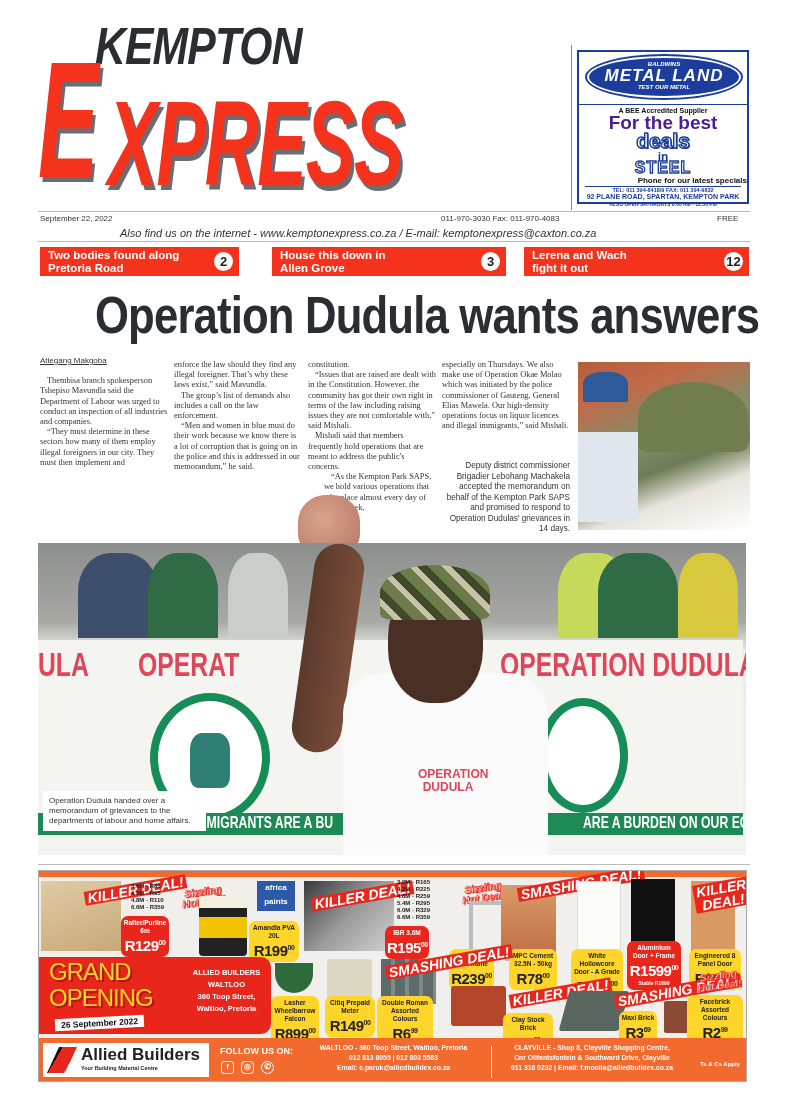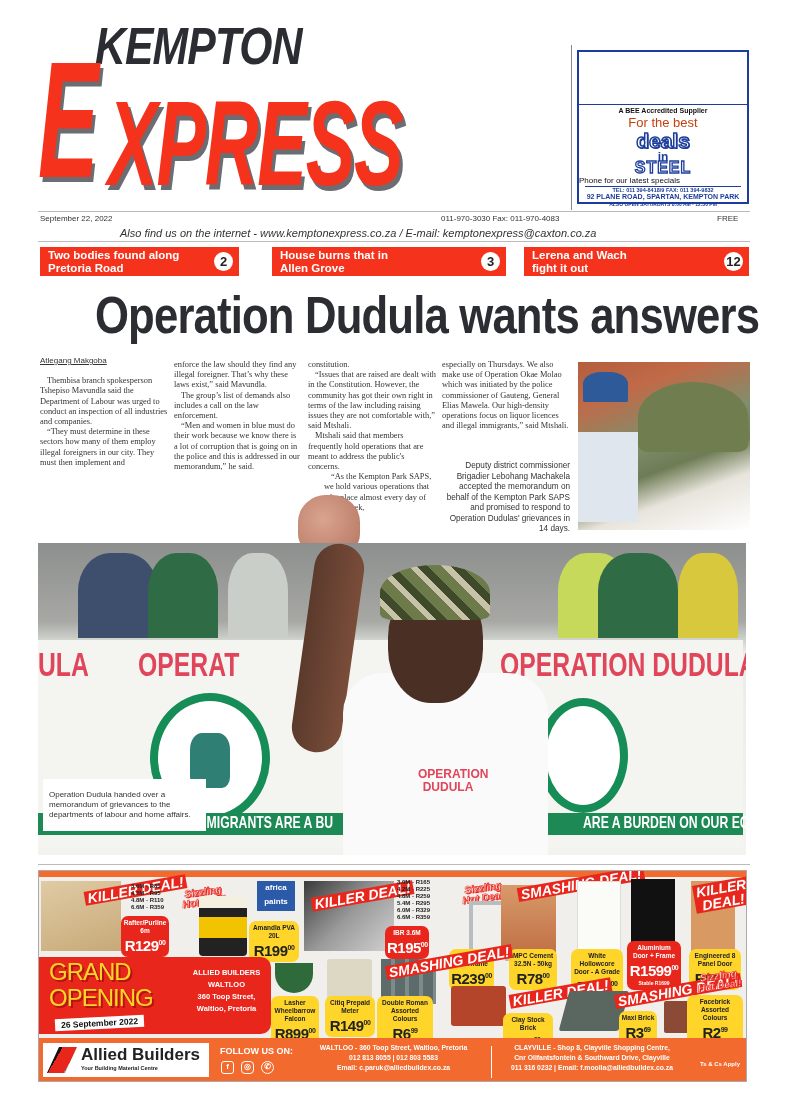--- a/index.html
+++ b/index.html
@@ -12,25 +12,25 @@
   .mast-E { font-size: 165px; display: inline-block; transform: scaleX(0.55); transform-origin: left bottom; vertical-align: bottom; }
   .mast-rest { font-size: 120px; display: inline-block; transform: scaleX(0.62); transform-origin: left bottom; vertical-align: bottom; margin-left: -40px; letter-spacing: -2px; }
 
   
   .ml-ad { left: 577px; top: 50px; width: 172px; height: 154px; border: 2px solid #1c3d9b; background: #fff; }
   .ml-oval { position: absolute; left: 8px; top: 4px; width: 154px; height: 42px; border-radius: 50%; background: #1c3d9b; border: 2px solid #fff; box-shadow: 0 0 0 2px #1c3d9b; text-align: center; color: #fff; }
   .ml-small { font-size: 6px; font-weight: bold; font-style: italic; display: block; margin-top: 3px; }
   .ml-big { font-size: 17px; font-weight: 900; font-style: italic; display: block; line-height: 17px; letter-spacing: 1px; }
   .ml-sep { position: absolute; left: 0; top: 52px; width: 100%; border-top: 1.5px solid #1c3d9b; }
   .ml-bee { position: absolute; top: 55px; width: 100%; text-align: center; font-size: 7px; font-weight: bold; color: #111; }
-  .ml-forbest { position: absolute; top: 63px; width: 100%; text-align: center; font-size: 13px; font-weight: 400; color: #c2410c; line-height: 15px; }
+  .ml-forbest { position: absolute; top: 63px; width: 100%; text-align: center; font-size: 19px; font-weight: 700; color: #4c1d95; line-height: 15px; }
   .ml-deals { position: absolute; top: 79px; width: 100%; text-align: center; font-size: 21px; font-weight: 900; color: #fff; -webkit-text-stroke: 1.5px #1c3d9b; text-shadow: 1px 1px 0 #1c3d9b; line-height: 20px; }
   .ml-in { position: absolute; top: 99px; width: 100%; text-align: center; font-size: 12px; font-weight: 900; color: #1c3d9b; line-height: 12px; }
   .ml-steel { position: absolute; top: 108px; width: 100%; text-align: center; font-size: 16px; font-weight: 900; color: #fff; -webkit-text-stroke: 1.3px #1c3d9b; line-height: 16px; letter-spacing: 1px; }
-  .ml-phone { position: absolute; top: 124px; width: 100%; text-align: left; font-size: 8px; font-weight: normal; color: #111; }
+  .ml-phone { position: absolute; top: 124px; width: 100%; text-align: right; font-size: 8px; font-weight: bold; color: #111; }
   .ml-sep2 { position: absolute; left: 6px; right: 6px; top: 134px; border-top: 1px solid #1c3d9b; }
   .ml-tel { position: absolute; top: 135px; width: 100%; text-align: center; font-size: 5.5px; font-weight: bold; color: #1c3d9b; }
   .ml-addr { position: absolute; top: 141px; width: 100%; text-align: center; font-size: 7px; font-weight: 900; color: #1c3d9b; }
   .ml-hours { position: absolute; top: 149px; width: 100%; text-align: center; font-size: 5px; font-weight: bold; color: #1c3d9b; }
   .vline { left: 571px; top: 45px; height: 165px; border-left: 1px solid #888; }
 
   
   .rule { left: 38px; width: 712px; border-top: 1px solid #bbb; }
   .small-info { font-size: 8px; color: #333; }
   .site-line { left: 120px; top: 227px; font-size: 11px; font-style: italic; color: #333; }
@@ -63,21 +63,21 @@
   .logo-fist { position: absolute; left: 32px; top: 32px; width: 40px; height: 55px; border-radius: 30% 30% 20% 20%; background: #2f7f75; }
   .green-band { position: absolute; left: 0; bottom: 20px; width: 705px; height: 22px; background: #1d8a55; }
   .green-band-text { position: absolute; bottom: 22px; font-weight: 900; color: #fff; font-size: 17px; transform: scaleX(0.72); transform-origin: left top; white-space: nowrap; }
   .man { position: absolute; left: 250px; top: 0; width: 270px; height: 312px; }
   .man .arm { position: absolute; left: 15px; top: 0; width: 50px; height: 210px; background: linear-gradient(90deg,#5b3a2c,#7a4d3a); border-radius: 25px; transform: rotate(8deg); }
   .man .head { position: absolute; left: 100px; top: 40px; width: 95px; height: 120px; border-radius: 45%; background: #4a2f24; }
   .man .hat { position: absolute; left: 92px; top: 22px; width: 110px; height: 55px; border-radius: 50% 50% 12% 12%; background: repeating-linear-gradient(45deg,#6d7a4a 0 10px,#c8c2a8 10px 16px,#3e4a2a 16px 24px); }
   .man .body { position: absolute; left: 55px; top: 130px; width: 205px; height: 190px; background: #fafafa; border-radius: 40px 40px 0 0; }
   .man .body-text { position: absolute; left: 130px; top: 225px; color: #e0455a; font-weight: 900; font-size: 12px; text-align: center; line-height: 13px; }
   .people { position: absolute; top: 10px; height: 95px; border-radius: 40% 40% 10% 10%; }
-  .photo-cap { position: absolute; left: 5px; bottom: 24px; width: 163px; background: #fff; padding: 11px 6px; font-family: "Liberation Sans", sans-serif; font-size: 8px; line-height: 10px; color: #333; }
+  .photo-cap { position: absolute; left: 5px; bottom: 24px; width: 163px; background: #fff; padding: 5px 6px; font-family: "Liberation Sans", sans-serif; font-size: 8px; line-height: 10px; color: #333; }
 
   
   .ad { left: 38px; top: 870px; width: 709px; height: 212px; background: #f0efec; border: 1px solid #aaa; overflow: hidden; }
   .ad-topbar { position: absolute; left: 0; top: 0; width: 100%; height: 6px; background: #f26a2e; }
   .ad-botbar { position: absolute; left: 0; bottom: 0; width: 100%; height: 43px; background: #f26a2e; }
   .prod { position: absolute; }
   .tag { position: absolute; background: #ffd52a; border-radius: 7px; text-align: center; font-weight: bold; color: #222; font-size: 6.5px; line-height: 8px; padding: 3px 2px; font-family: "Liberation Sans Narrow", "Liberation Sans", sans-serif; }
   .tag .price { display: block; font-size: 15px; line-height: 16px; font-weight: 900; letter-spacing: -0.5px; }
   .tag.red { background: #e8261c; color: #fff; }
   .burst { position: absolute; font-weight: 900; font-style: italic; color: #fff; background: #e8261c; padding: 0 3px; line-height: 12px; font-size: 11px; transform: rotate(-10deg); text-align: center; }
@@ -100,20 +100,25 @@
 </style>
 </head>
 <body>
 
 <div class="abs mast-kempton">KEMPTON</div>
 <div class="abs mast-express"><span class="mast-E">E</span><span class="mast-rest">XPRESS</span></div>
 
 <div class="abs vline"></div>
 
 <div class="abs ml-ad">
+  <div class="ml-oval">
+    <span class="ml-small">BALDWINS</span>
+    <span class="ml-big">METAL LAND</span>
+    <span class="ml-small" style="margin-top:0">TEST OUR METAL</span>
+  </div>
   <div class="ml-sep"></div>
   <div class="ml-bee">A BEE Accredited Supplier</div>
   <div class="ml-forbest">For the best</div>
   <div class="ml-deals">deals</div>
   <div class="ml-in">in</div>
   <div class="ml-steel">STEEL</div>
   <div class="ml-phone">Phone for our latest specials</div>
   <div class="ml-sep2"></div>
   <div class="ml-tel">TEL: 011 394-8418/9 FAX: 011 394-9832</div>
   <div class="ml-addr">92 PLANE ROAD, SPARTAN, KEMPTON PARK</div>
@@ -126,21 +131,21 @@
 <div class="abs small-info" style="left:717px;top:214px">FREE</div>
 <div class="abs site-line">Also find us on the internet - www.kemptonexpress.co.za  / E-mail:  kemptonexpress@caxton.co.za</div>
 <div class="abs rule" style="top:241px"></div>
 
 <div class="abs teaser" style="left:40px;width:199px">
   <div>Two bodies found along</div>
   <div>Pretoria Road</div>
   <span class="num">2</span>
 </div>
 <div class="abs teaser" style="left:272px;width:234px">
-  <div>House burns that in</div>
+  <div>House this down in</div>
   <div>Allen Grove</div>
   <span class="num">3</span>
 </div>
 <div class="abs teaser" style="left:524px;width:225px">
   <div>Lerena and Wach</div>
   <div>fight it out</div>
   <span class="num">12</span>
 </div>
 
 <div class="abs headline">Operation Dudula wants answers</div>

